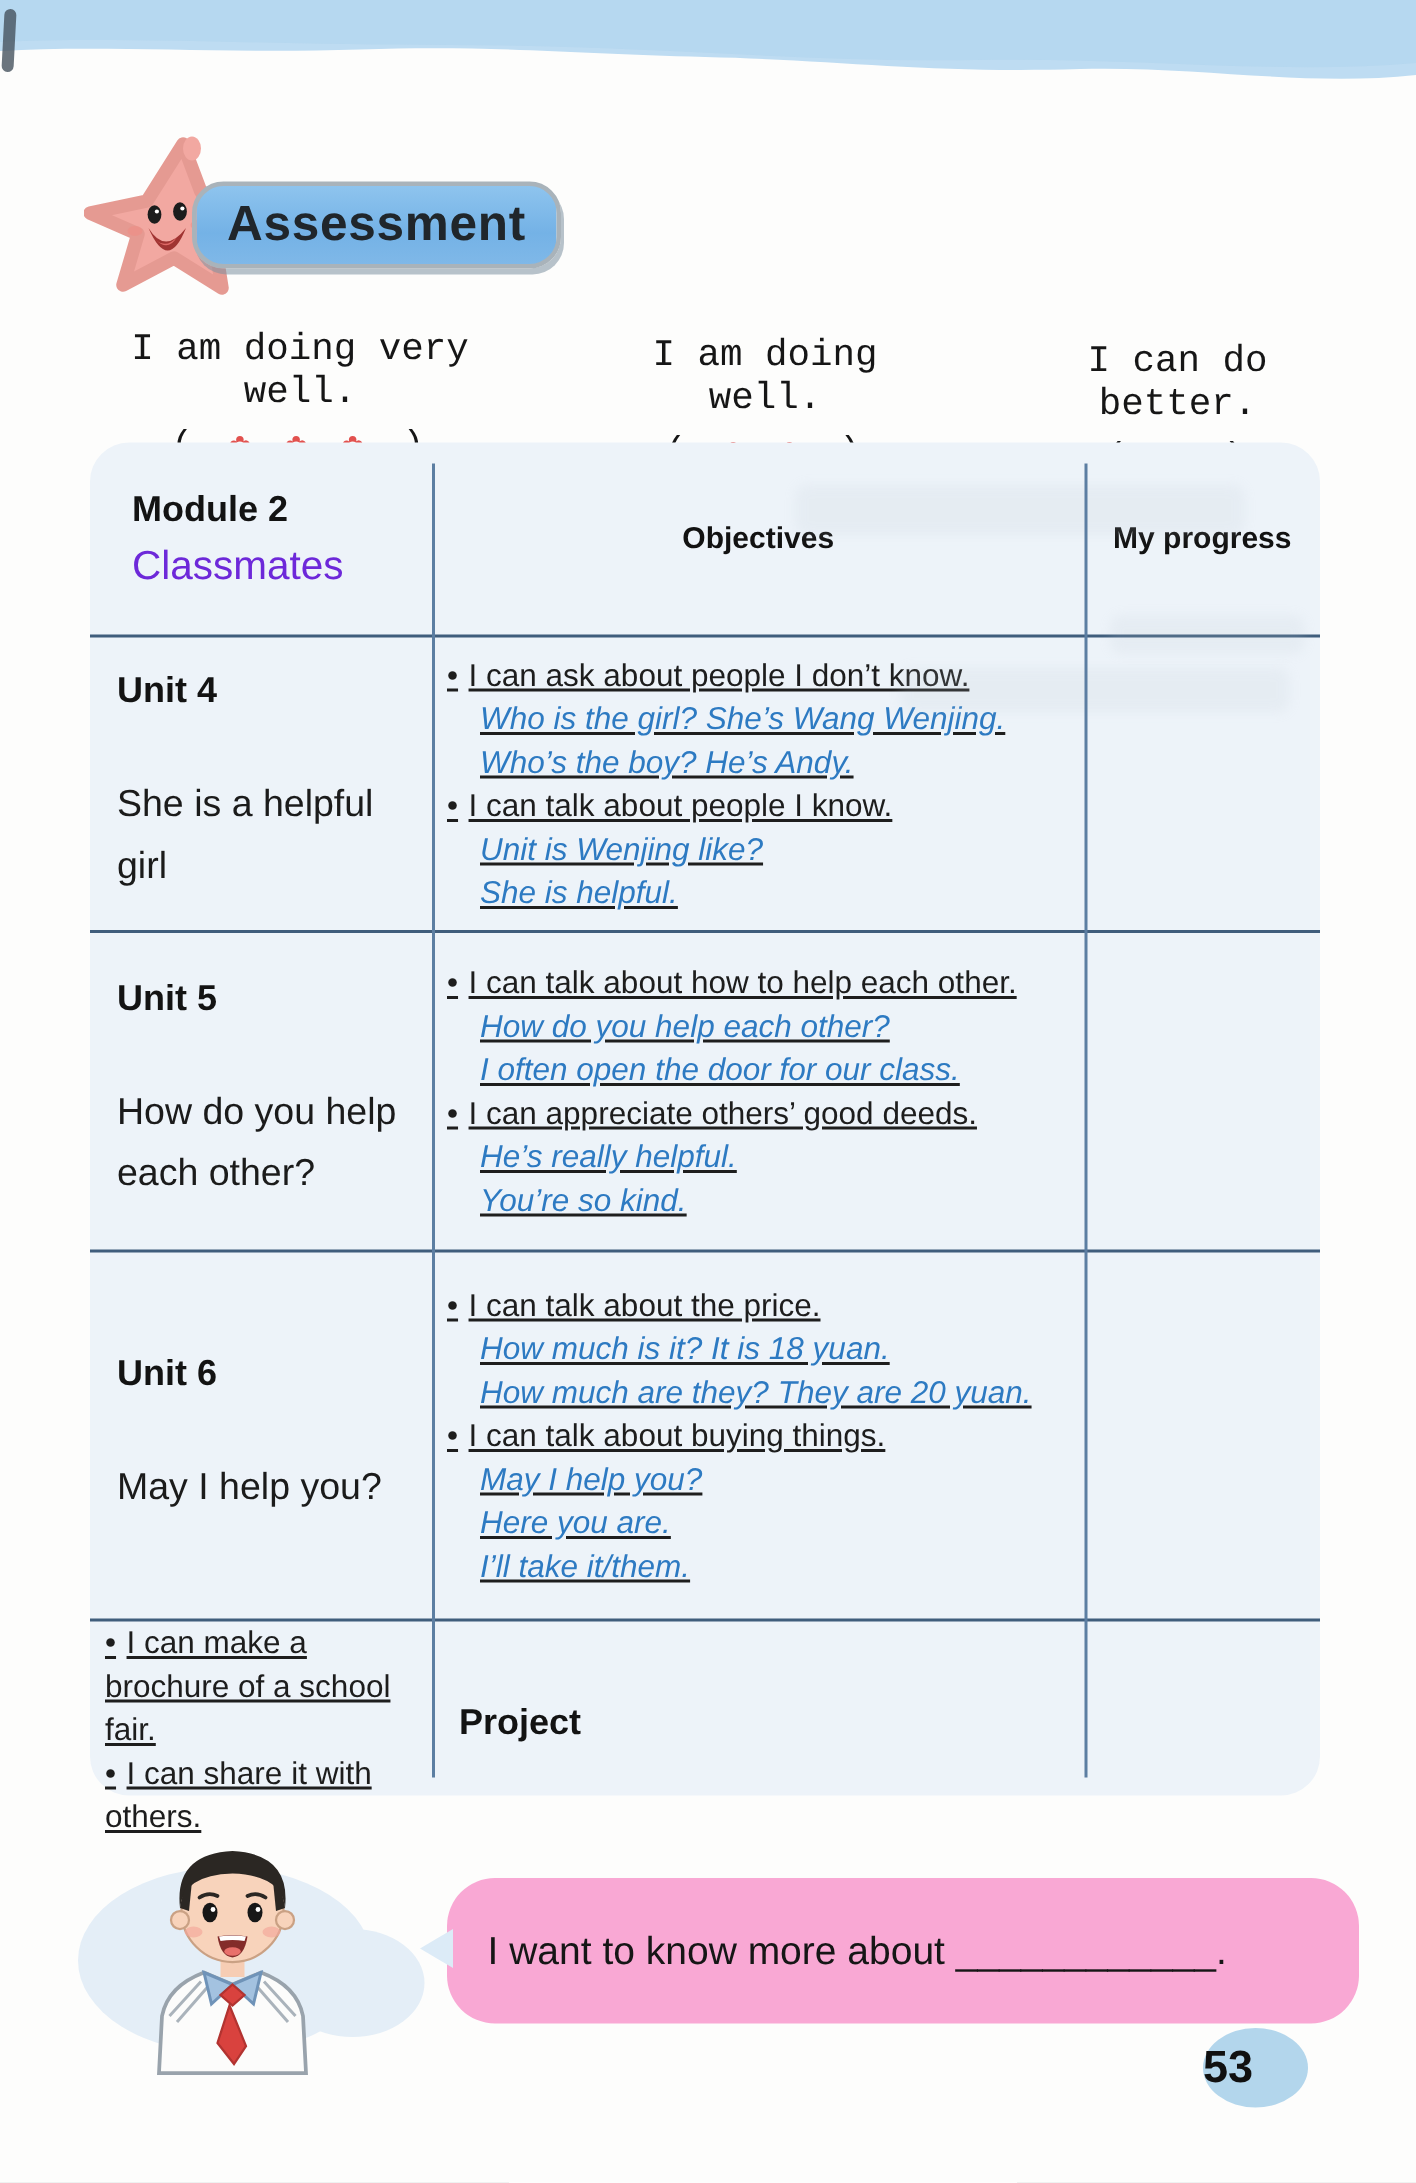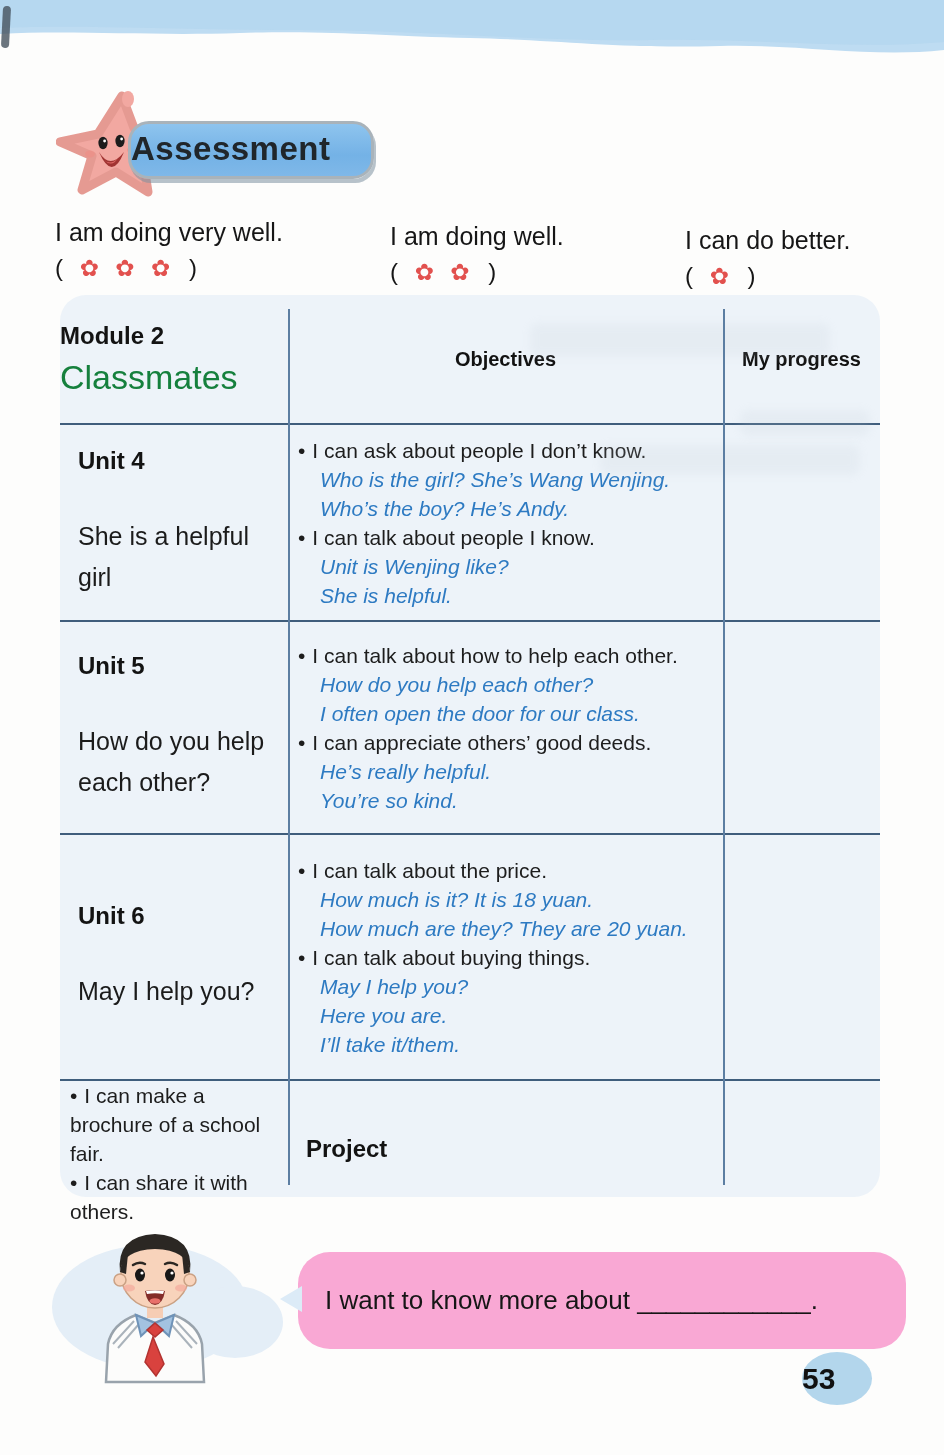--- a/index.html
+++ b/index.html
@@ -11,26 +11,26 @@
   
   .top-band{position:absolute;top:0;left:0;width:944px;height:64px;}
   .spine-mark{position:absolute;left:2px;top:6px;width:8px;height:42px;background:#46525e;border-radius:4px;transform:rotate(3deg);opacity:.8;}
 
   
   .banner{
     position:absolute;left:128px;top:121px;width:240px;height:52px;
     background:linear-gradient(180deg,#8ec4ee 0%,#74b2e6 60%,#7fb8e8 100%);
     border:3px solid #a9b3ba;border-radius:21px;
     box-shadow:2px 4px 0 rgba(125,145,160,.55);
-    text-align:left;line-height:50px;font-size:33px;font-weight:bold;color:#20262b;letter-spacing:.5px;
+    text-align:center;line-height:50px;font-size:33px;font-weight:bold;color:#20262b;letter-spacing:.5px;
   }
   .starfish{position:absolute;left:56px;top:90px;width:124px;height:110px;}
 
   
-  .legend-item{position:absolute;text-align:left;}
+  .legend-item{position:absolute;text-align:center;font-family:Liberation Mono, monospace;}
   .legend-item .lbl{font-size:25px;color:#161616;}
   .legend-item .flw{margin-top:7px;font-size:24px;color:#161616;letter-spacing:3px;}
   .legend-item .flw .fls{color:#e2514e;font-size:23px;letter-spacing:5px;margin:0 4px;}
   #legend-1{left:55px;top:218px;width:290px;}
   #legend-2{left:390px;top:222px;width:240px;}
   #legend-3{left:685px;top:226px;width:200px;}
 
   
   .panel{
     position:absolute;left:60px;top:295px;width:820px;height:902px;
@@ -39,28 +39,28 @@
   .vline{position:absolute;top:14px;bottom:12px;width:2px;background:#5c7ea2;z-index:3;}
   .vline.v1{left:228px;}
   .vline.v2{left:663px;}
   .t-header{display:grid;grid-template-columns:228px 435px 157px;height:128px;}
   .t-row{display:grid;grid-template-columns:228px 435px 157px;border-top:2px solid #3f5d7c;}
   .t-row:nth-of-type(1){height:195px;}
   .t-row:nth-of-type(2){height:211px;}
   .t-row:nth-of-type(3){height:244px;}
   .t-row:nth-of-type(4){height:124px;}
   .cell{display:flex;flex-direction:column;justify-content:center;align-items:flex-start;box-sizing:border-box;}
-  .mod-cell{}
+  .mod-cell{padding-left:28px;}
   .mod-name{font-size:24px;font-weight:bold;color:#131313;}
-  .mod-title{font-size:34px;color:#15803d;margin-top:8px;}
+  .mod-title{font-size:27px;color:#6d28d9;margin-top:8px;}
   .col-head{align-items:center;font-size:20px;font-weight:bold;color:#121212;}
   .cell-unit{padding-left:18px;padding-right:8px;gap:31px;}
   .unit-name{font-size:24px;font-weight:bold;color:#131313;margin-bottom:10px;}
   .unit-title{font-size:25px;color:#1b1b1b;line-height:1.65;}
-  .cell-obj{padding-left:10px;padding-right:6px;}
+  .cell-obj{padding-left:10px;padding-right:6px;text-decoration:underline;}
   .obj-line{font-size:21px;line-height:29px;color:#1d1d1d;}
   .obj-line .bullet{margin-right:7px;}
   .ex-line{font-size:21px;line-height:29px;color:#2d7ac2;font-style:italic;padding-left:22px;}
 
   
   .bleed{position:absolute;background:#b9c5cf;opacity:.14;filter:blur(4px);border-radius:8px;}
 
   
   .boy{position:absolute;left:50px;top:1222px;width:235px;height:170px;}
   .bubble{

